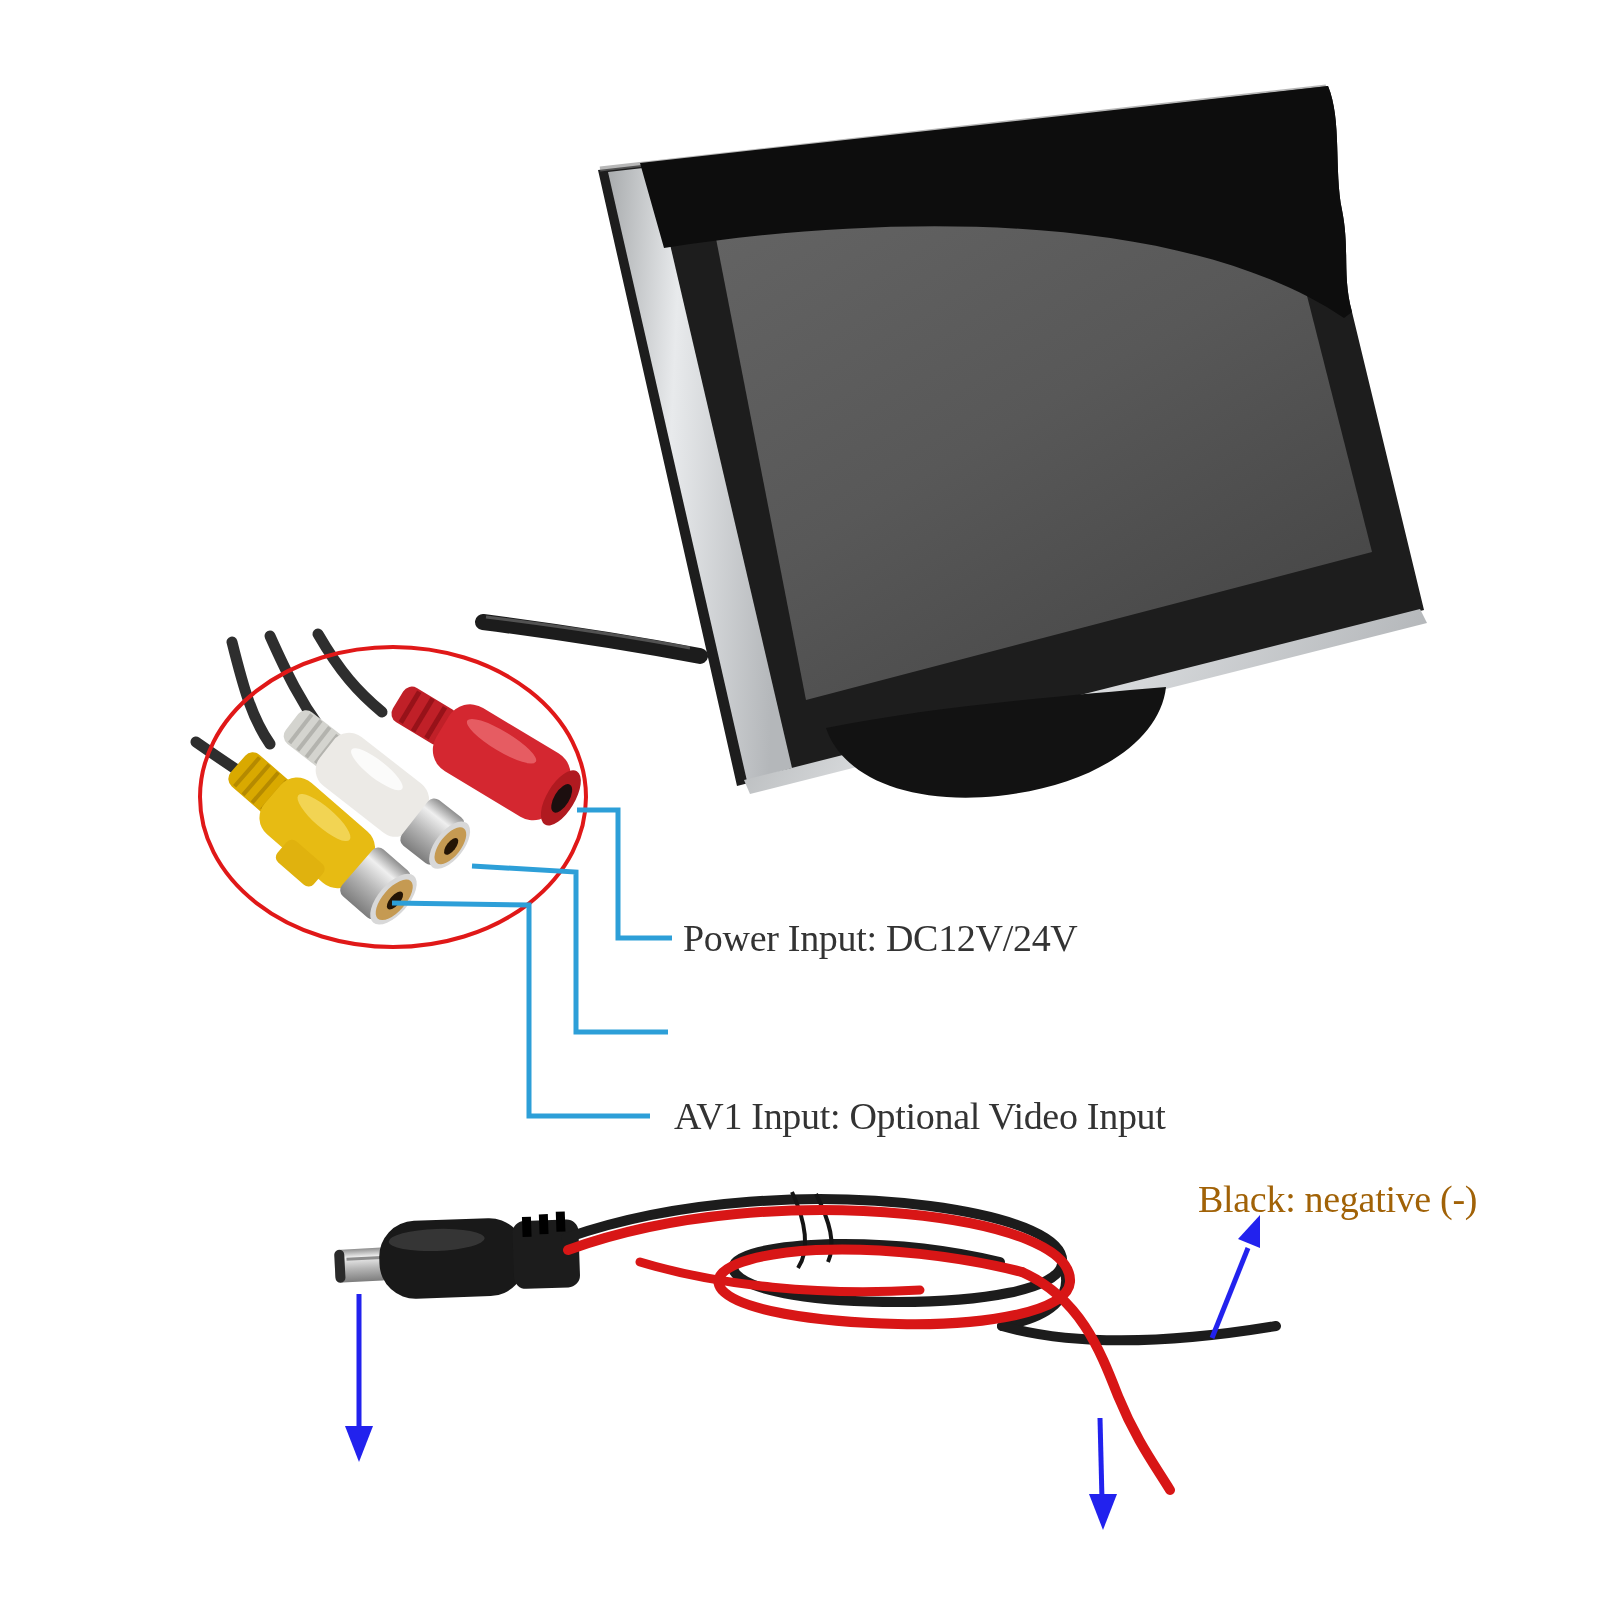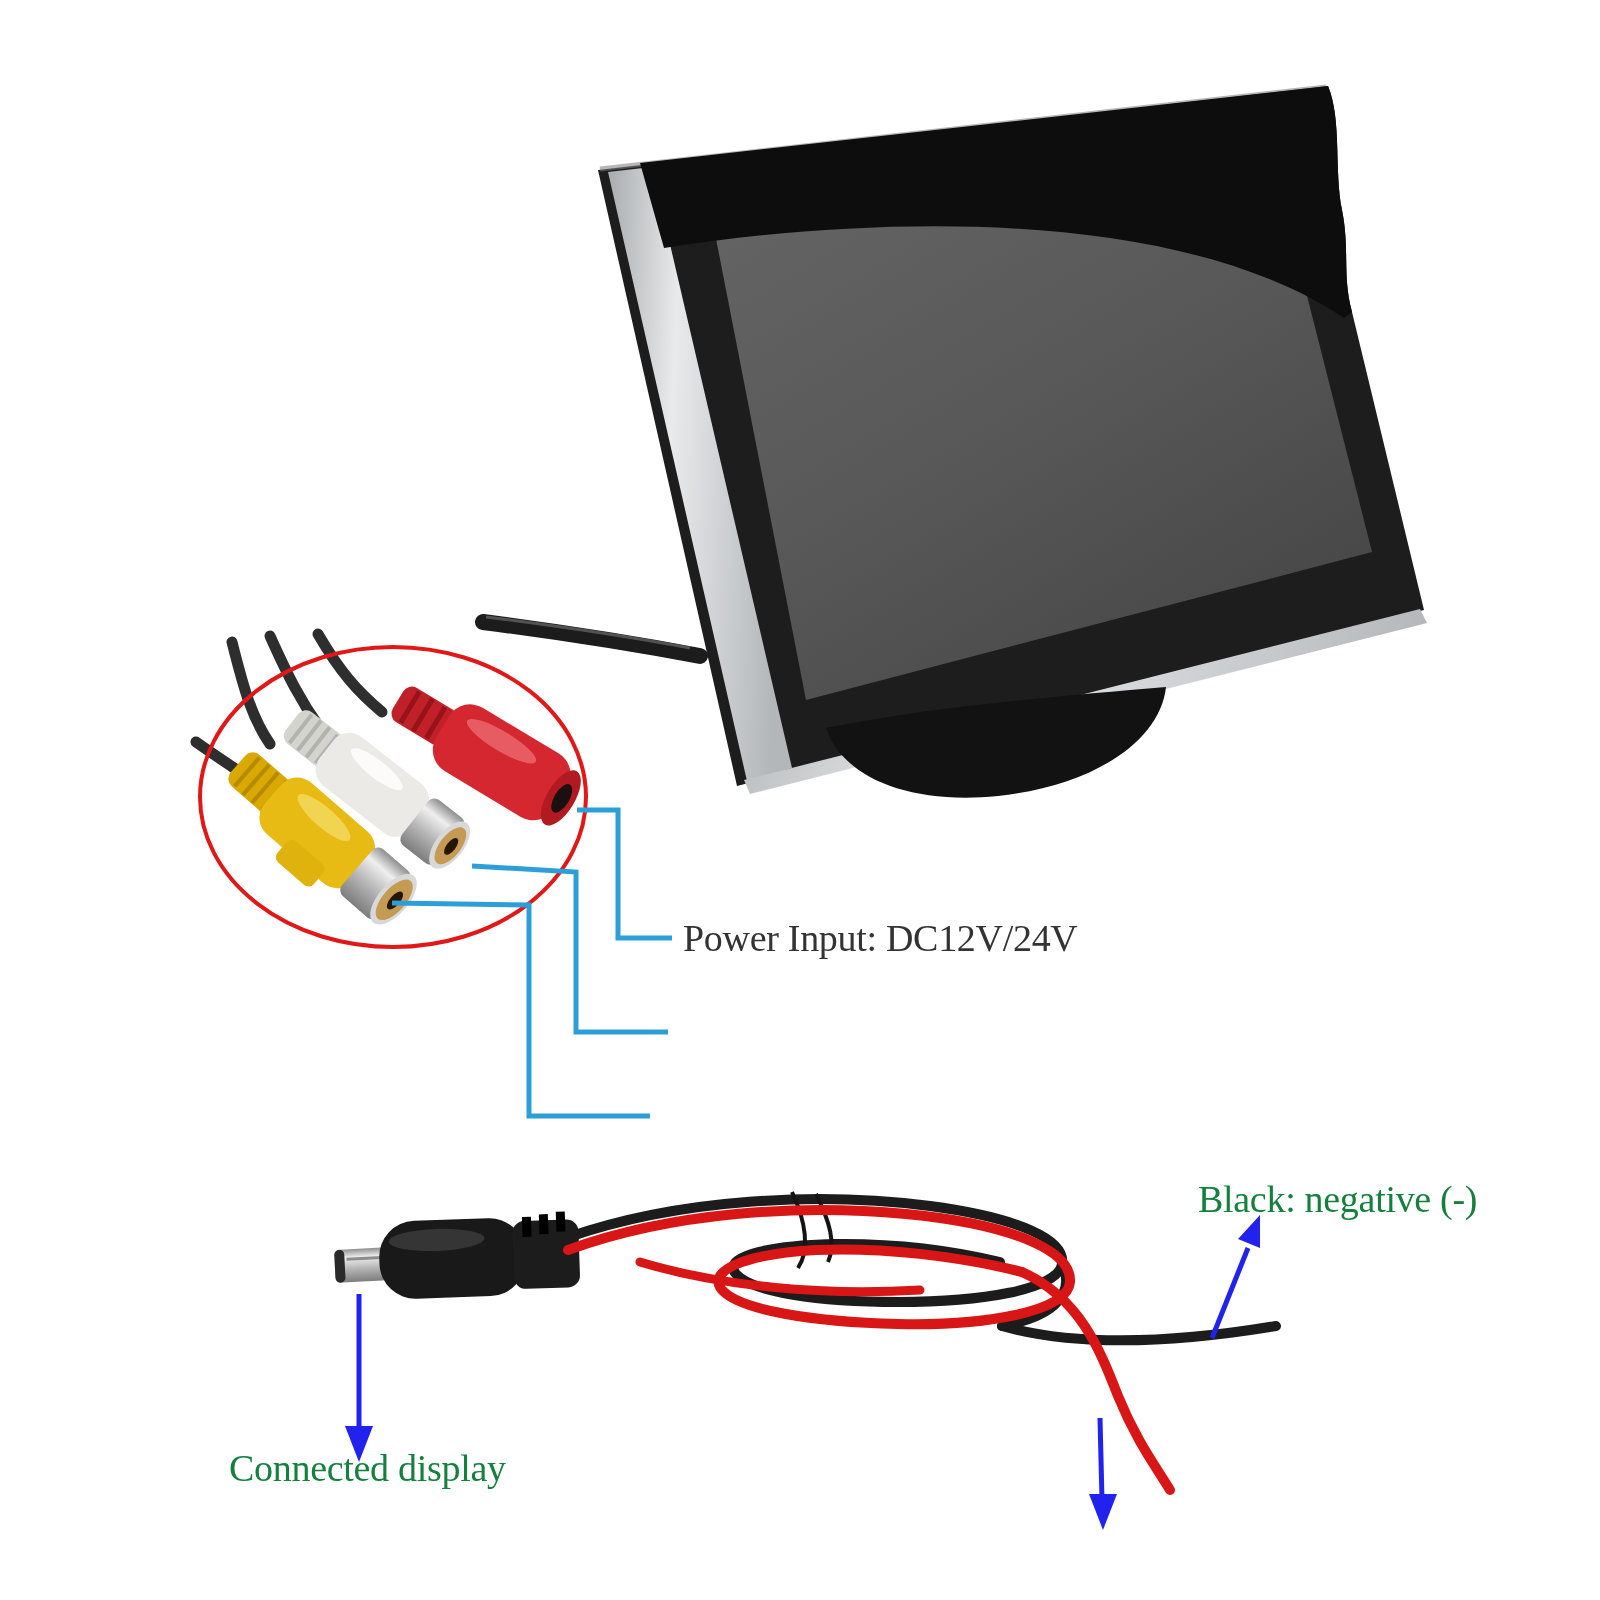--- a/index.html
+++ b/index.html
@@ -1,21 +1,21 @@
 <!DOCTYPE html>
 <html><head>
 <meta charset="utf-8">
 <style>
   html,body{margin:0;padding:0;background:#ffffff;}
   .canvas{position:relative;width:1600px;height:1600px;background:#ffffff;overflow:hidden;
           font-family:Liberation Serif, serif;}
   .art{position:absolute;left:0;top:0;}
   .lbl{position:absolute;transform:translateY(-50%);white-space:nowrap;
        color:#333333;font-size:38px;letter-spacing:-0.3px;}
-  .lbl.b{color:#15803d;}
+  .lbl.b{color:#a16207;}
 </style>
 </head>
 <body>
 
 <div class="canvas">
 
 <svg class="art" width="1600" height="1600" viewBox="0 0 1600 1600">
   <defs>
     <linearGradient id="scr" x1="0" y1="0" x2="0.7" y2="1">
       <stop offset="0" stop-color="#666666"></stop>
@@ -171,16 +171,16 @@
       <polygon points="1103,1530 1089,1494 1117,1494" fill="#2222ee"></polygon>
     </g>
     <g>
       <line x1="1212" y1="1338" x2="1248" y2="1248" stroke-width="5" stroke="#2222ee"></line>
       <polygon points="1260,1215 1260,1248 1238,1239" fill="#2222ee"></polygon>
     </g>
   </g>
 </svg>
 
 <div class="lbl" style="left:683px;top:938px">Power Input: DC12V/24V</div>
+<div class="lbl" style="left:674px;top:1116px">AV1 Input: Optional Video Input</div>
 <div class="lbl b" style="left:1198px;top:1199px">Black: negative (-)</div>
-<div class="lbl b" style="left:229px;top:1468px">Connected display</div>
 
 </div>
 
 </body></html>

